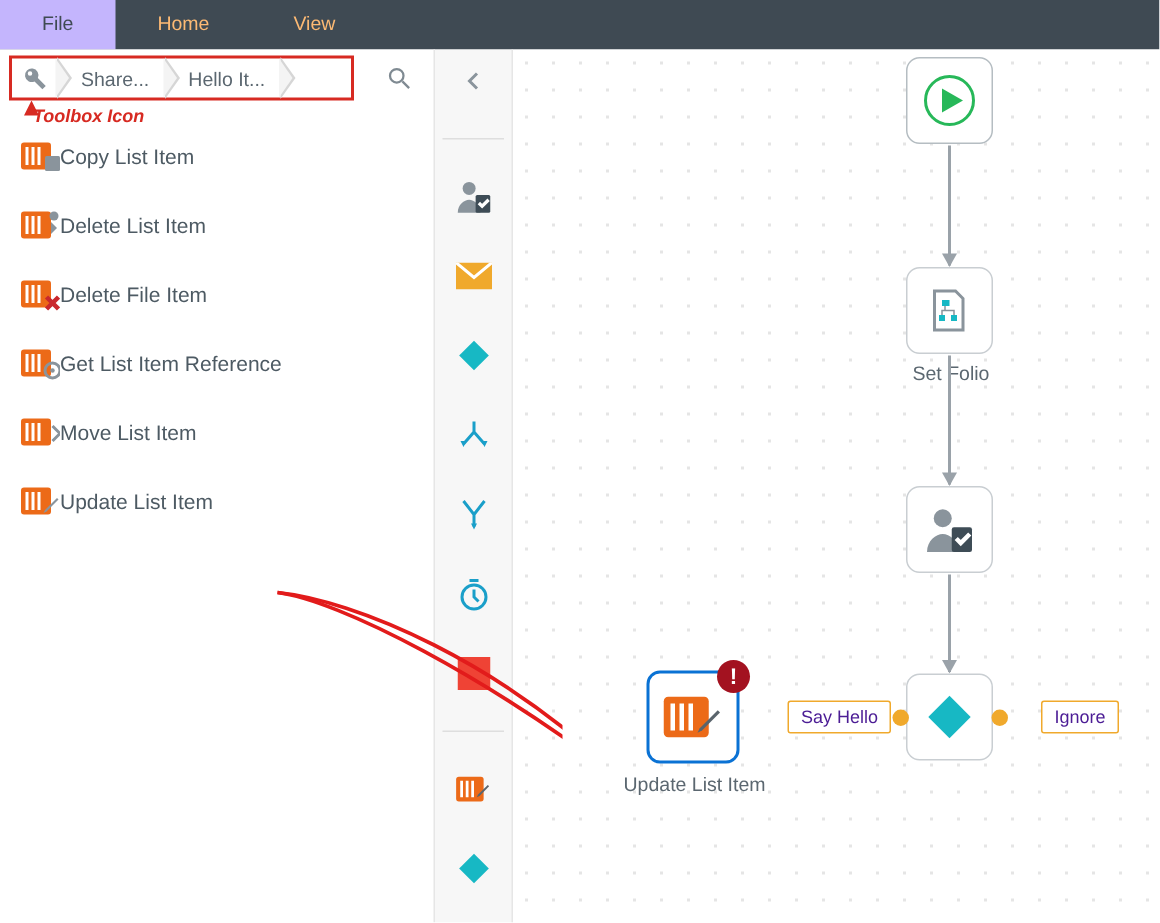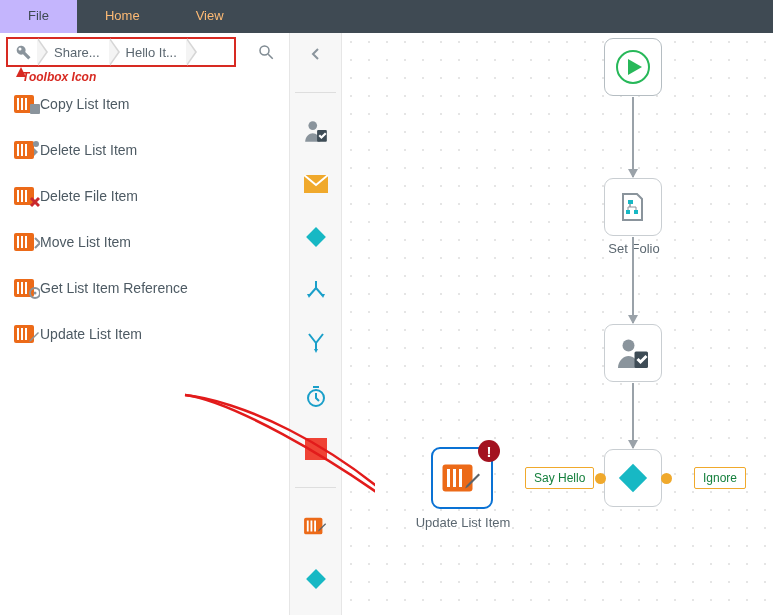--- a/index.html
+++ b/index.html
@@ -36,21 +36,21 @@
 .label-client{left:247px;top:354px;width:92px}
 .label-upd{left:69px;top:482px;width:104px}
 .conn{position:absolute;background:#9aa2a9}
 .v1{left:290px;top:64px;width:2px;height:80px}
 .v2{left:290px;top:204px;width:2px;height:86px}
 .v3{left:290px;top:350px;width:2px;height:65px}
 .ah{position:absolute;width:0;height:0;border-left:5px solid transparent;border-right:5px solid transparent;border-top:9px solid #9aa2a9}
 .ah1{left:286px;top:136px}.ah2{left:286px;top:282px}.ah3{left:286px;top:407px}
 .port{position:absolute;width:11px;height:11px;border-radius:50%;background:#f0a92c}
 .pL{left:253px;top:440px}.pR{left:319px;top:440px}
-.tag{position:absolute;border:1px solid #f0a92c;background:#fff;font-size:12px;color:#15803d;padding:3px 8px;border-radius:2px}
+.tag{position:absolute;border:1px solid #f0a92c;background:#fff;font-size:12px;color:#4c1d95;padding:3px 8px;border-radius:2px}
 .tagL{left:183px;top:434px}.tagR{left:352px;top:434px}
 .errb{position:absolute;width:22px;height:22px;border-radius:50%;background:#a31220;color:#fff;display:flex;align-items:center;justify-content:center;font-weight:700;left:136px;top:407px;z-index:5;font-size:15px}
 .redarrow{position:absolute;left:135px;top:300px;width:240px;height:230px;z-index:3;pointer-events:none}
 </style>
 </head>
 <body>
 
 <div class="menubar">
   <div class="mi on">File</div>
   <div class="mi">Home</div>
@@ -108,34 +108,34 @@
             <path d="M17 14l8 8M25 14l-8 8" stroke="#c9282d" stroke-width="3"></path>
           </svg>
         <span>Delete File Item</span>
       </div>
       <div class="tboxitem">
         <svg class="ic" viewBox="0 0 26 24">
             <rect x="0" y="3" width="20" height="18" rx="2" fill="#ec6a18"></rect>
             <rect x="3" y="6" width="2" height="12" fill="#fff"></rect>
             <rect x="7" y="6" width="2" height="12" fill="#fff"></rect>
             <rect x="11" y="6" width="2" height="12" fill="#fff"></rect>
-            <path d="M21 8l5 5-5 5" fill="none" stroke="#8a949c" stroke-width="2"></path>
-          </svg>
-        <span>Move List Item</span>
-      </div>
-      <div class="tboxitem">
-        <svg class="ic" viewBox="0 0 26 24">
-            <rect x="0" y="3" width="20" height="18" rx="2" fill="#ec6a18"></rect>
-            <rect x="3" y="6" width="2" height="12" fill="#fff"></rect>
-            <rect x="7" y="6" width="2" height="12" fill="#fff"></rect>
-            <rect x="11" y="6" width="2" height="12" fill="#fff"></rect>
             <circle cx="21" cy="17" r="5" fill="none" stroke="#8a949c" stroke-width="2"></circle>
             <circle cx="21" cy="17" r="1.5" fill="#8a949c"></circle>
           </svg>
         <span>Get List Item Reference</span>
+      </div>
+      <div class="tboxitem">
+        <svg class="ic" viewBox="0 0 26 24">
+            <rect x="0" y="3" width="20" height="18" rx="2" fill="#ec6a18"></rect>
+            <rect x="3" y="6" width="2" height="12" fill="#fff"></rect>
+            <rect x="7" y="6" width="2" height="12" fill="#fff"></rect>
+            <rect x="11" y="6" width="2" height="12" fill="#fff"></rect>
+            <path d="M21 8l5 5-5 5" fill="none" stroke="#8a949c" stroke-width="2"></path>
+          </svg>
+        <span>Move List Item</span>
       </div>
       <div class="tboxitem">
         <svg class="ic" viewBox="0 0 26 24">
             <rect x="0" y="3" width="20" height="18" rx="2" fill="#ec6a18"></rect>
             <rect x="3" y="6" width="2" height="12" fill="#fff"></rect>
             <rect x="7" y="6" width="2" height="12" fill="#fff"></rect>
             <rect x="11" y="6" width="2" height="12" fill="#fff"></rect>
             <path d="M25 11l-8 8-2 1 1-2 8-8 1 1z" fill="#8a949c"></path>
           </svg>
         <span>Update List Item</span>

